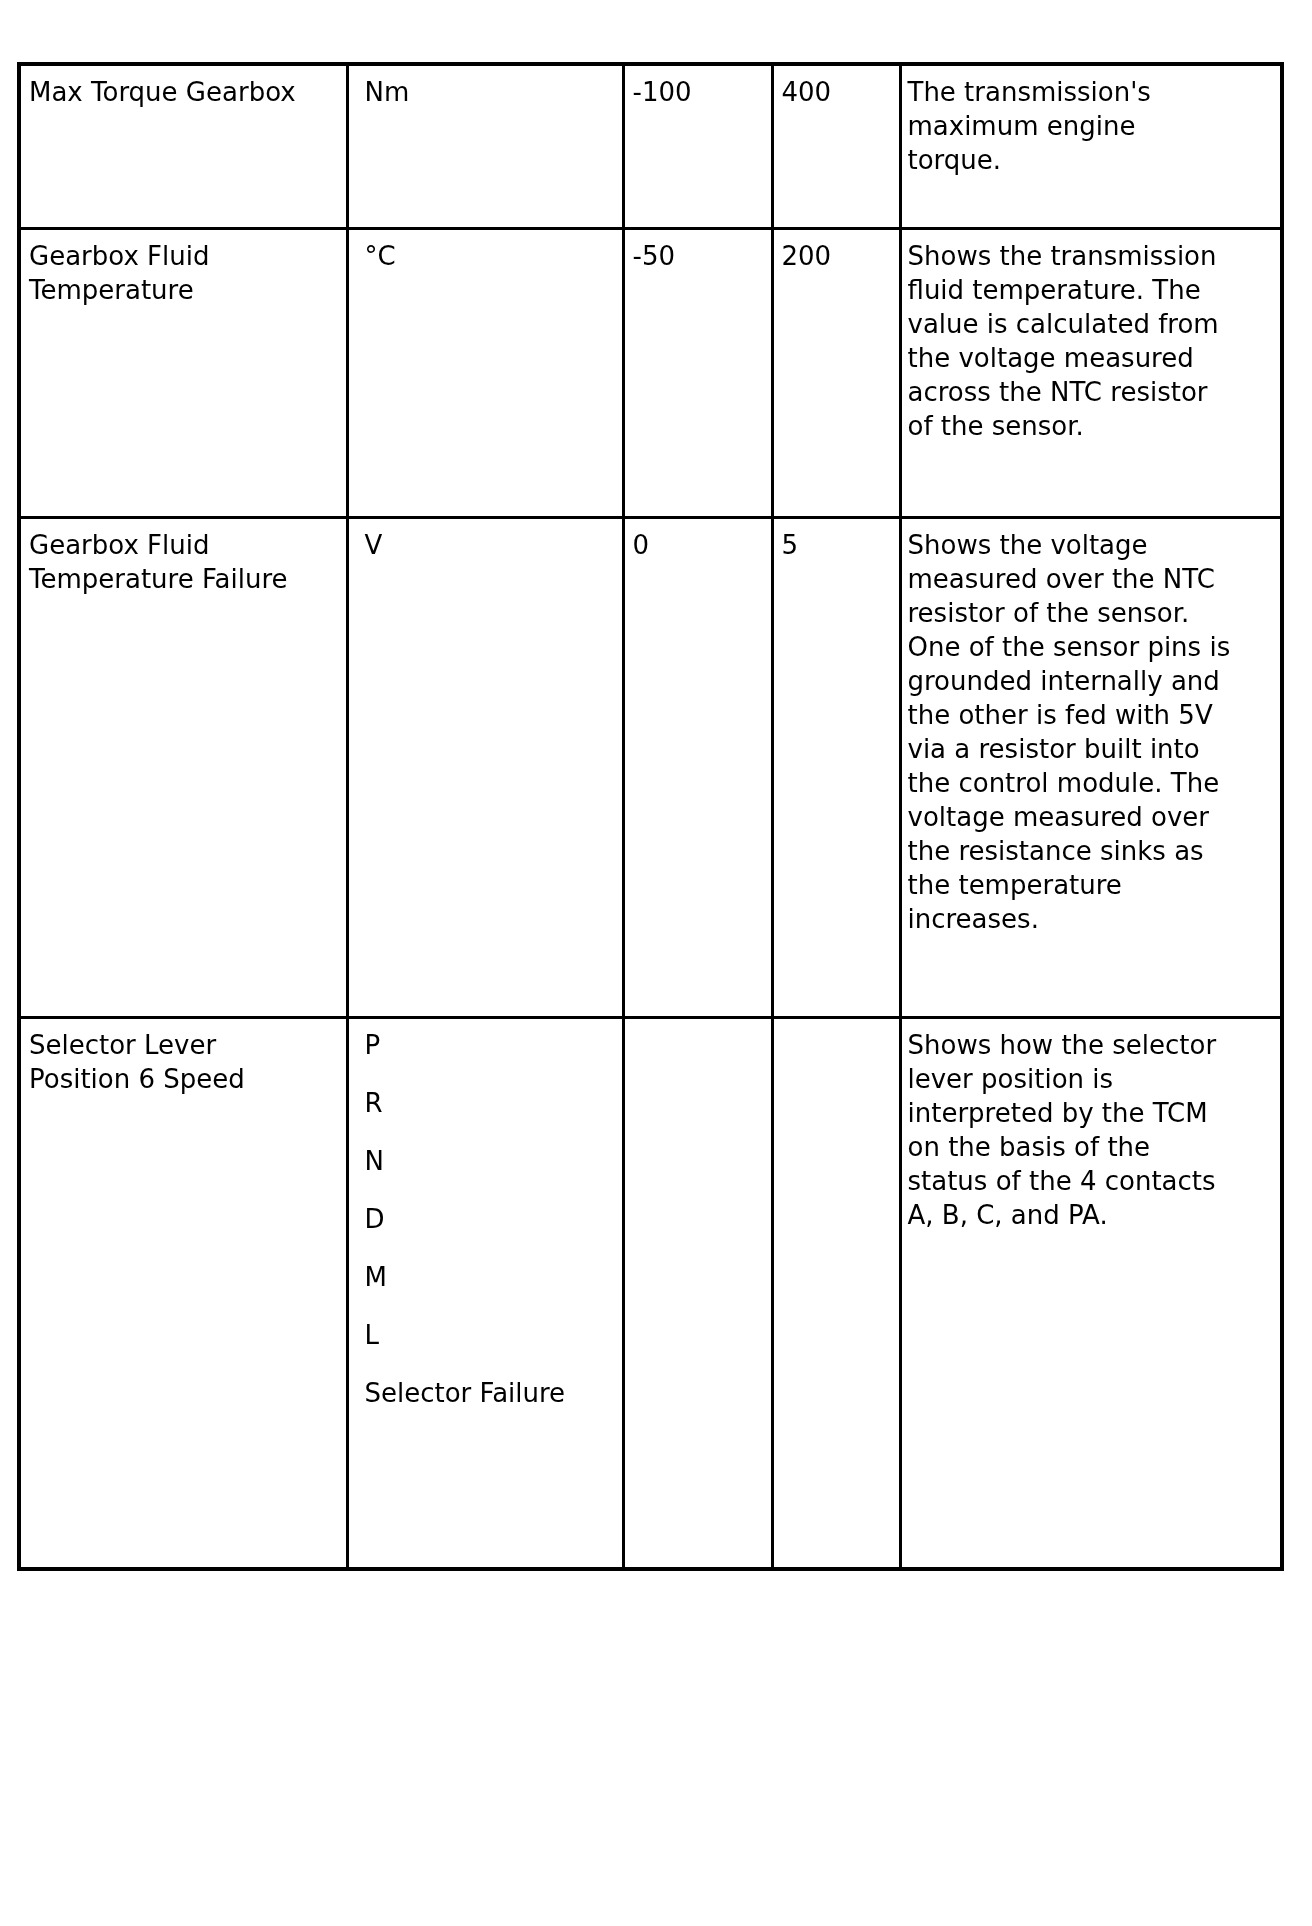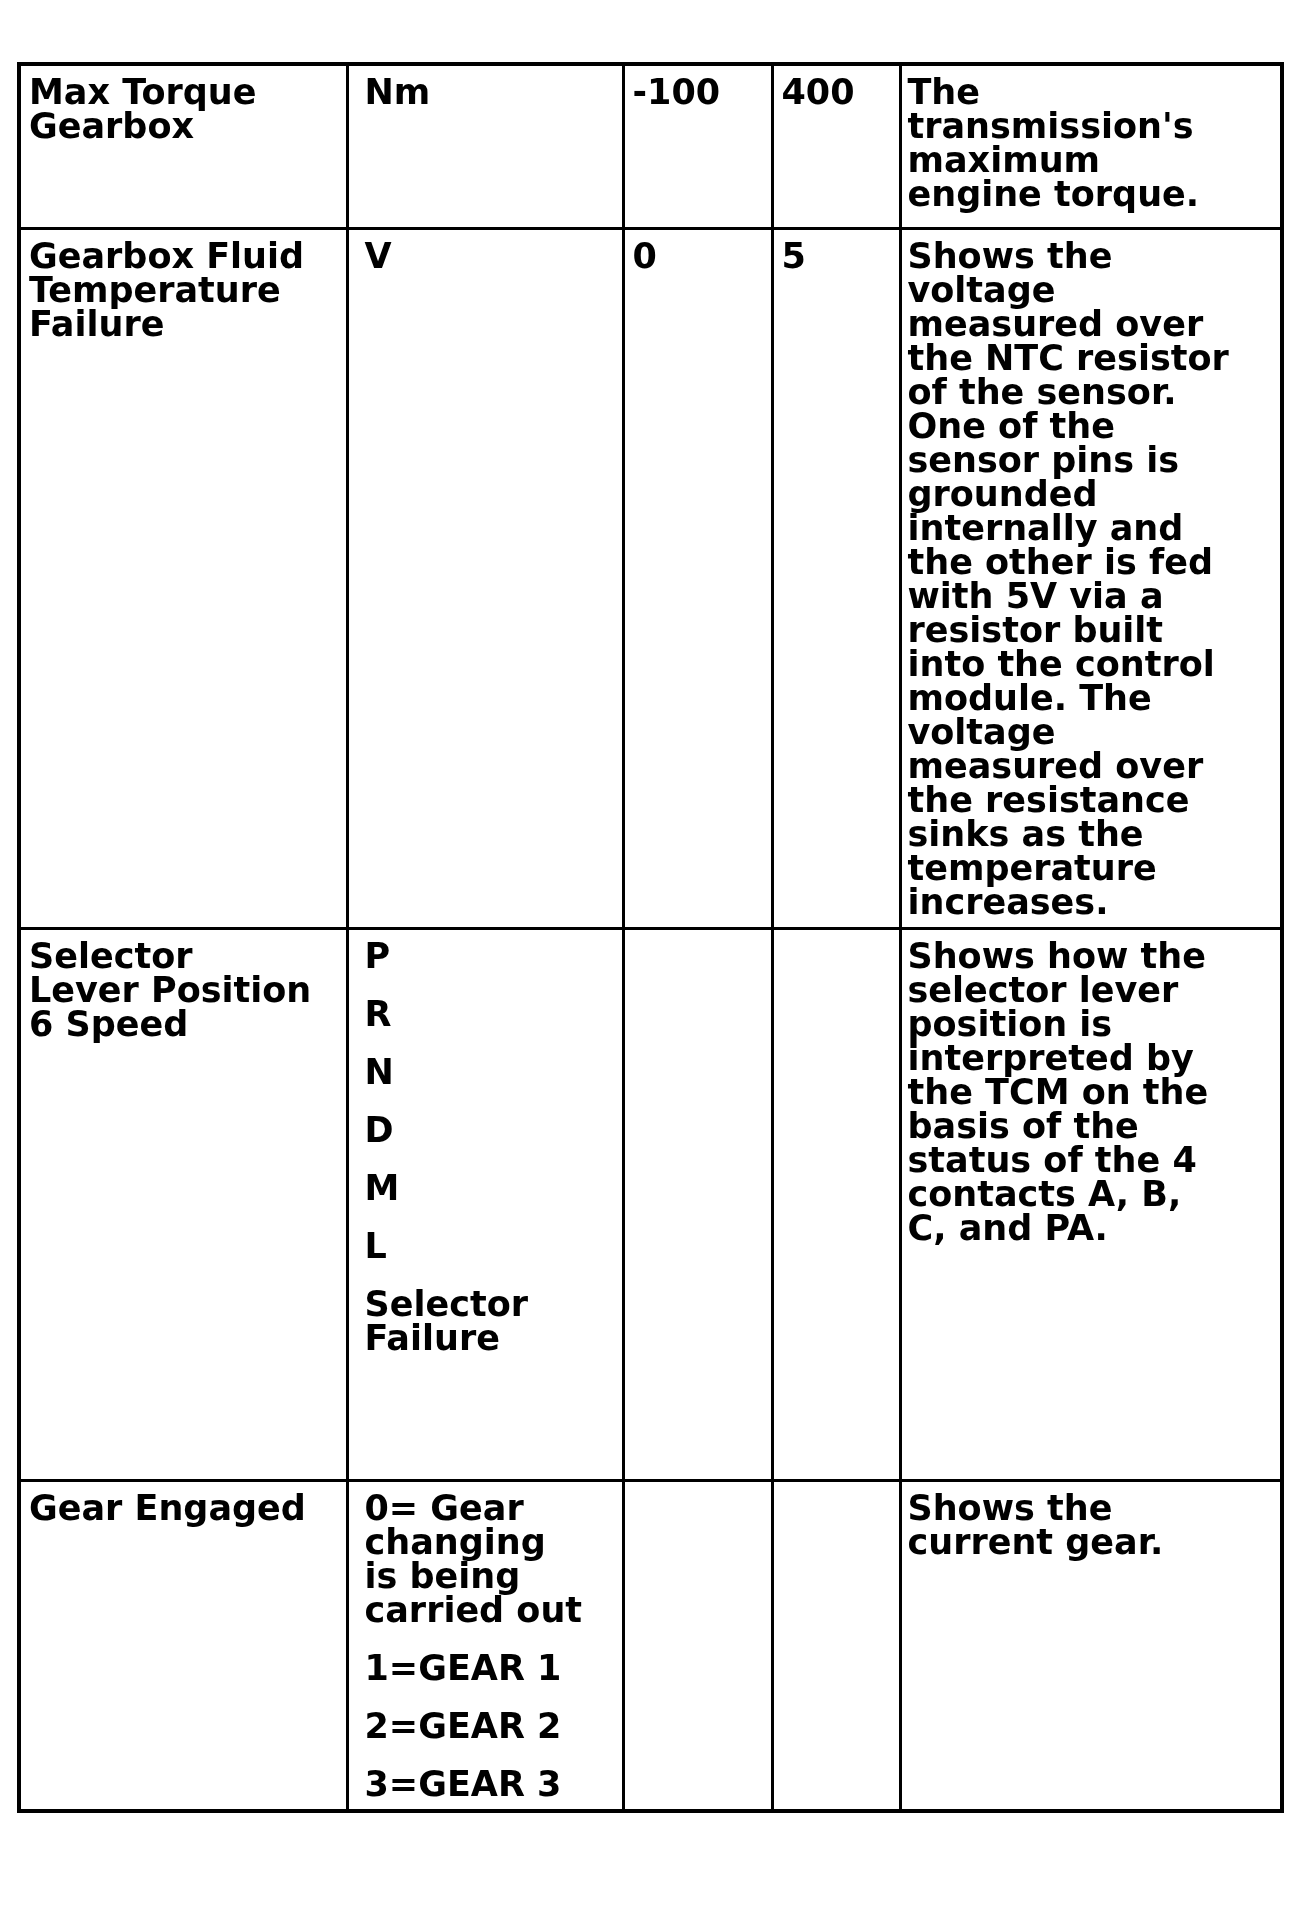--- a/index.html
+++ b/index.html
@@ -17,25 +17,24 @@
     table-layout: fixed;
     margin: 62px 0 0 17px;
     width: 1263px;
     border: 4px solid #000000;
     background: #ffffff;
   }
   td {
     border: 3px solid #000000;
     vertical-align: top;
     padding: 9px 8px 8px 8px;
-    font-size: 35px;
+    font-size: 26px;
     line-height: 34px;
     overflow: hidden;
     word-wrap: break-word;
-    font-weight: bold;
   }
   
   col.c-name { width: 328px; }
   col.c-unit { width: 276px; }
   col.c-min  { width: 149px; }
   col.c-max  { width: 128px; }
   col.c-desc { width: 382px; }
   
   td.c-name { padding-right: 34px; }
   td.c-unit { padding-right: 34px; }
@@ -66,20 +65,29 @@
   <tbody>
     <tr class="r0">
       <td class="c-name">Max Torque Gearbox</td>
       <td class="c-unit">
           <p>Nm</p>
         </td>
       <td class="c-min">-100</td>
       <td class="c-max">400</td>
       <td class="c-desc">The transmission's maximum engine torque.</td>
     </tr>
+    <tr class="r1">
+      <td class="c-name">Gearbox Fluid Temperature</td>
+      <td class="c-unit">
+          <p>°C</p>
+        </td>
+      <td class="c-min">-50</td>
+      <td class="c-max">200</td>
+      <td class="c-desc">Shows the transmission fluid temperature. The value is calculated from the voltage measured across the NTC resistor of the sensor.</td>
+    </tr>
     <tr class="r2">
       <td class="c-name">Gearbox Fluid Temperature Failure</td>
       <td class="c-unit">
           <p>V</p>
         </td>
       <td class="c-min">0</td>
       <td class="c-max">5</td>
       <td class="c-desc">Shows the voltage measured over the NTC resistor of the sensor. One of the sensor pins is grounded internally and the other is fed with 5V via a resistor built into the control module. The voltage measured over the resistance sinks as the temperature increases.</td>
     </tr>
     <tr class="r3">
@@ -90,26 +98,14 @@
           <p>N</p>
           <p>D</p>
           <p>M</p>
           <p>L</p>
           <p>Selector Failure</p>
         </td>
       <td class="c-min"></td>
       <td class="c-max"></td>
       <td class="c-desc">Shows how the selector lever position is interpreted by the TCM on the basis of the status of the 4 contacts A, B, C, and PA.</td>
     </tr>
-    <tr class="r4">
-      <td class="c-name">Gear Engaged</td>
-      <td class="c-unit">
-          <p>0= Gear changing is being carried out</p>
-          <p>1=GEAR 1</p>
-          <p>2=GEAR 2</p>
-          <p>3=GEAR 3</p>
-        </td>
-      <td class="c-min"></td>
-      <td class="c-max"></td>
-      <td class="c-desc">Shows the current gear.</td>
-    </tr>
   </tbody>
 </table>
 
 </body></html>

